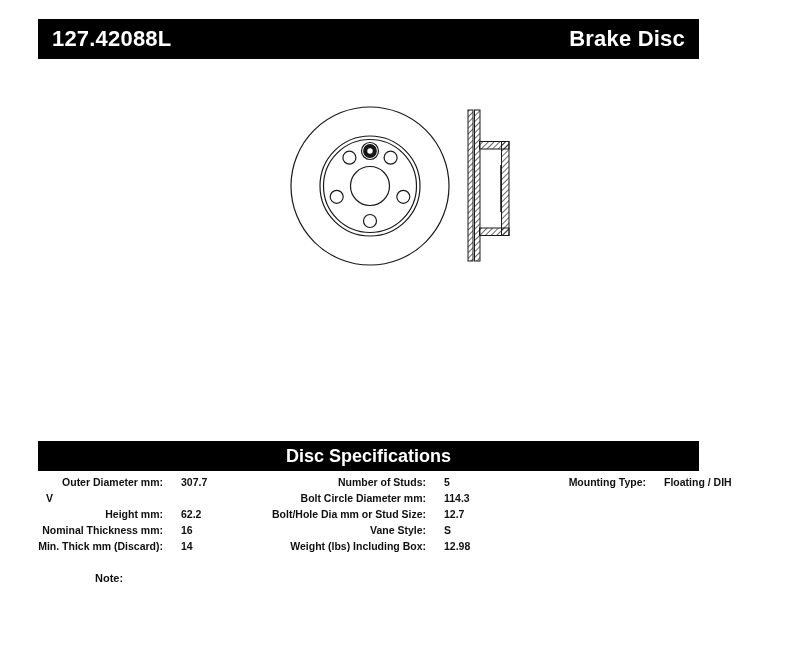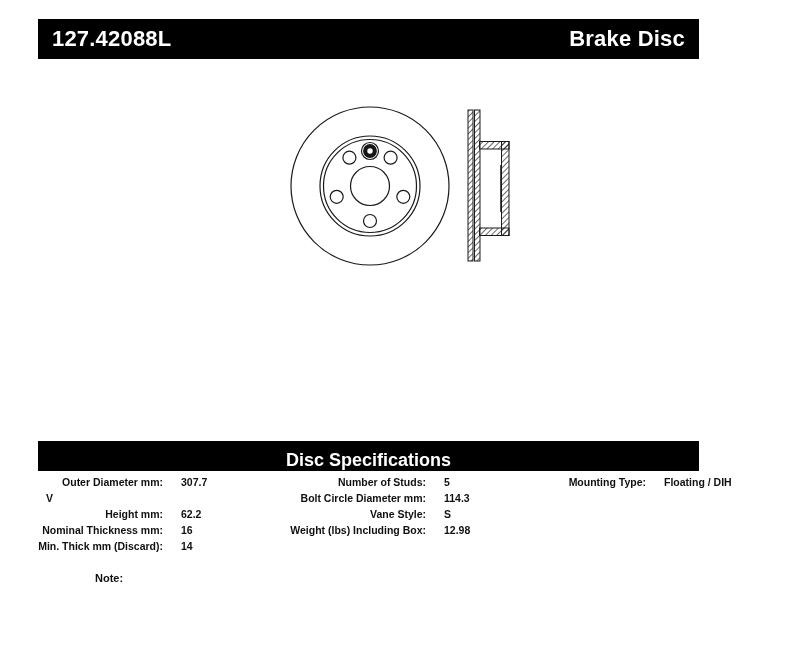--- a/index.html
+++ b/index.html
@@ -32,21 +32,21 @@
     align-items: center;
     padding: 0 14px;
     font-size: 22px;
     letter-spacing: 0.2px;
   }
   .spec-bar {
     top: 441px;
     height: 30px;
     display: flex;
     justify-content: center;
-    align-items: flex-end;
+    align-items: center;
     font-size: 18px;
   }
   .drawing {
     position: absolute;
     left: 280px;
     top: 95px;
   }
   .col {
     position: absolute;
     top: 474px;
@@ -148,20 +148,24 @@
   <div class="col col-mid">
     <div class="row">
       <span class="lbl">Number of Studs:</span>
       <span class="val">5</span>
     </div>
     <div class="row">
       <span class="lbl">Bolt Circle Diameter mm:</span>
       <span class="val">114.3</span>
     </div>
     <div class="row">
+      <span class="lbl">Bolt/Hole Dia mm or Stud Size:</span>
+      <span class="val">12.7</span>
+    </div>
+    <div class="row">
       <span class="lbl">Vane Style:</span>
       <span class="val">S</span>
     </div>
     <div class="row">
       <span class="lbl">Weight (lbs) Including Box:</span>
       <span class="val">12.98</span>
     </div>
   </div>
 
   <div class="col col-right">

